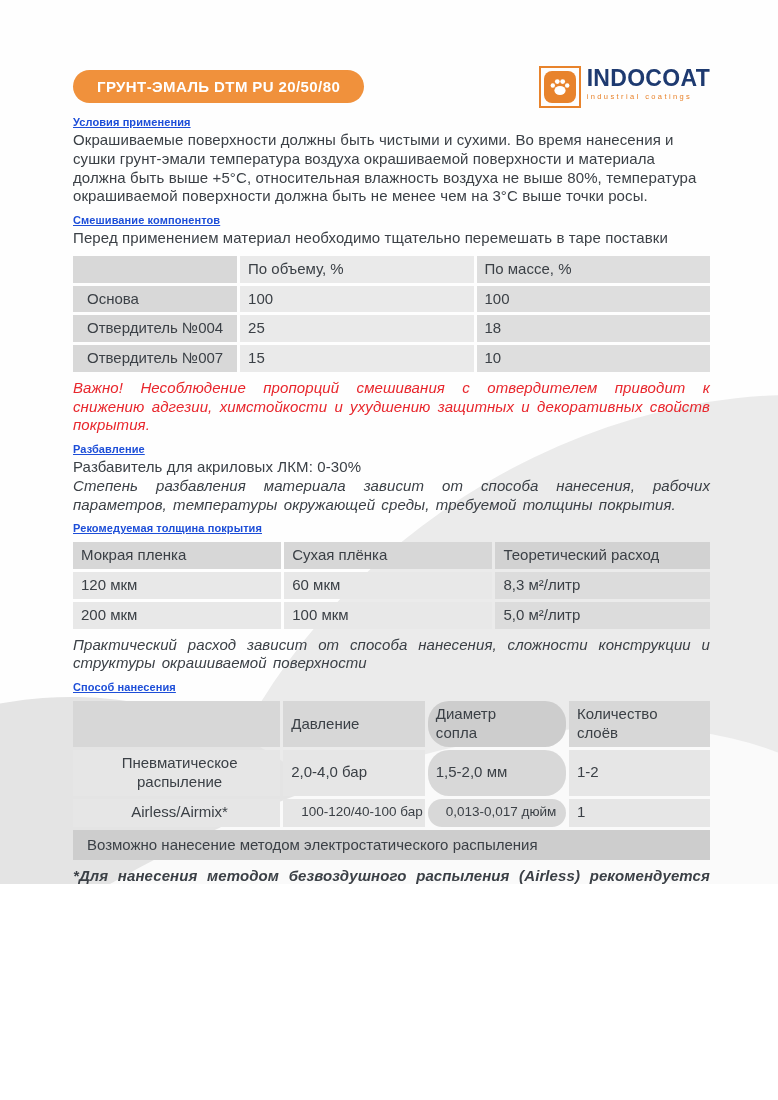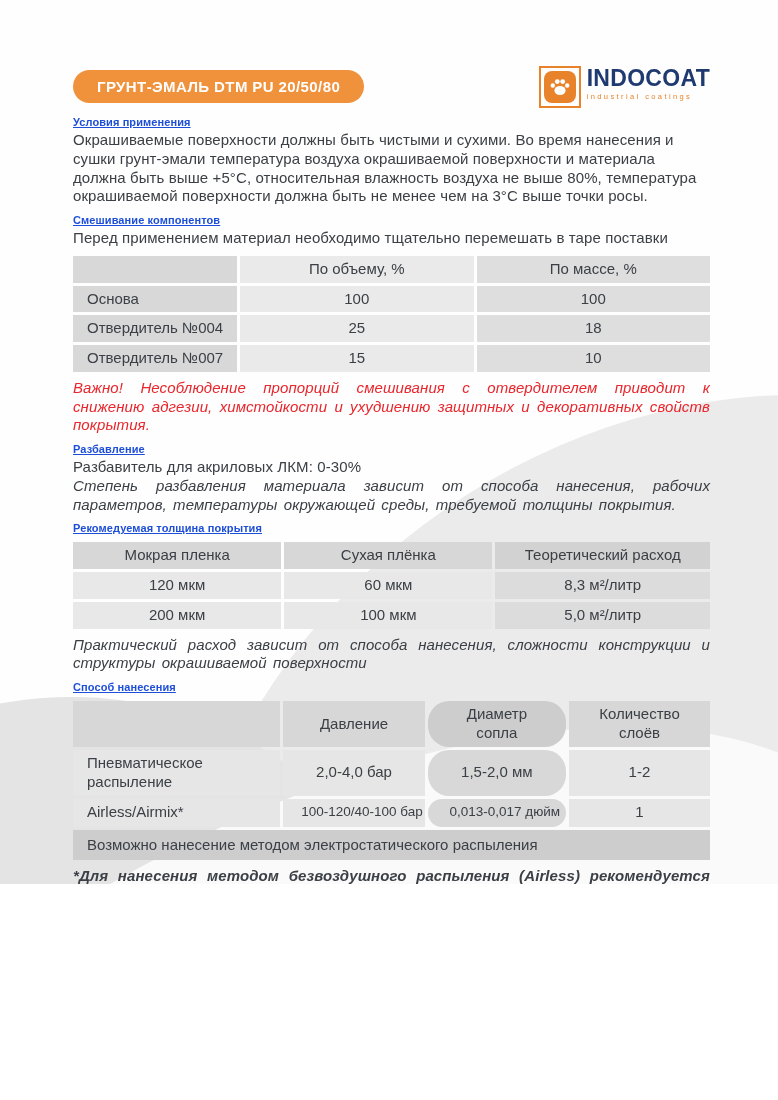--- a/index.html
+++ b/index.html
@@ -31,35 +31,35 @@
   
   h2.sec { color: #1d4ed8; font-size: 11px; font-weight: bold; margin: 8px 0 3px; letter-spacing: 0.1px; text-decoration: underline; }
   p.body { font-size: 15px; line-height: 1.25; letter-spacing: 0.1px; }
   .just { text-align: justify; word-spacing: 2px; }
   .ital { font-style: italic; }
   .red { color: #e8262c; }
   .bold-ital { font-weight: bold; font-style: italic; }
 
   
   table { width: calc(100% + 6px); margin-left: -3px; border-collapse: separate; border-spacing: 3px; margin-top: 5px; margin-bottom: 4px; }
-  td { font-size: 15px; padding: 4px 8px; text-align: center; vertical-align: middle; color: #3b4046; line-height: 1.25; }
+  td { font-size: 15px; padding: 4px 8px; vertical-align: middle; color: #3b4046; line-height: 1.25; }
 
   .t1 td:nth-child(1) { width: 26%; text-align: left; padding-left: 14px; background: #d8d8d8; }
   .t1 td:nth-child(2) { width: 37%; background: #eaeaea; }
   .t1 td:nth-child(3) { background: #dedede; }
 
   .t2 td { height: 26px; }
   .t2 td:nth-child(1) { width: 33%; }
   .t2 td:nth-child(2) { width: 33%; }
   .t2 tr.hd td { background: #d7d7d7; }
   .t2 tr.hd td:nth-child(3) { background: #d2d2d2; }
   .t2 tr.dt td { background: #e8e8e8; }
   .t2 tr.dt td:nth-child(3) { background: #dcdcdc; }
 
-  .t3 td:nth-child(1) { width: 33%; text-align: left; padding-left: 14px; }
+  .t3 td:nth-child(1) { width: 33%; text-align: center; padding-left: 14px; }
   .t3 td:nth-child(2) { width: 22%; }
   .t3 td:nth-child(3) { width: 22%; border-radius: 21px; }
   .t3 tr.hd td { background: #d7d7d7; height: 46px; }
   .t3 tr.hd td:nth-child(3) { background: #cdcdcd; }
   .t3 tr.dt td { background: #e6e6e6; height: 28px; }
   .t3 tr.dt td:nth-child(3) { background: #d8d8d8; }
   .t3 .wrap { display: inline-block; max-width: 92px; }
   .t3 .fit { font-size: 13.5px; white-space: nowrap; padding-left: 18px; padding-right: 2px; }
   .t3 tr.note td { background: #cdcdcd; text-align: left; padding: 6px 14px; }
 

